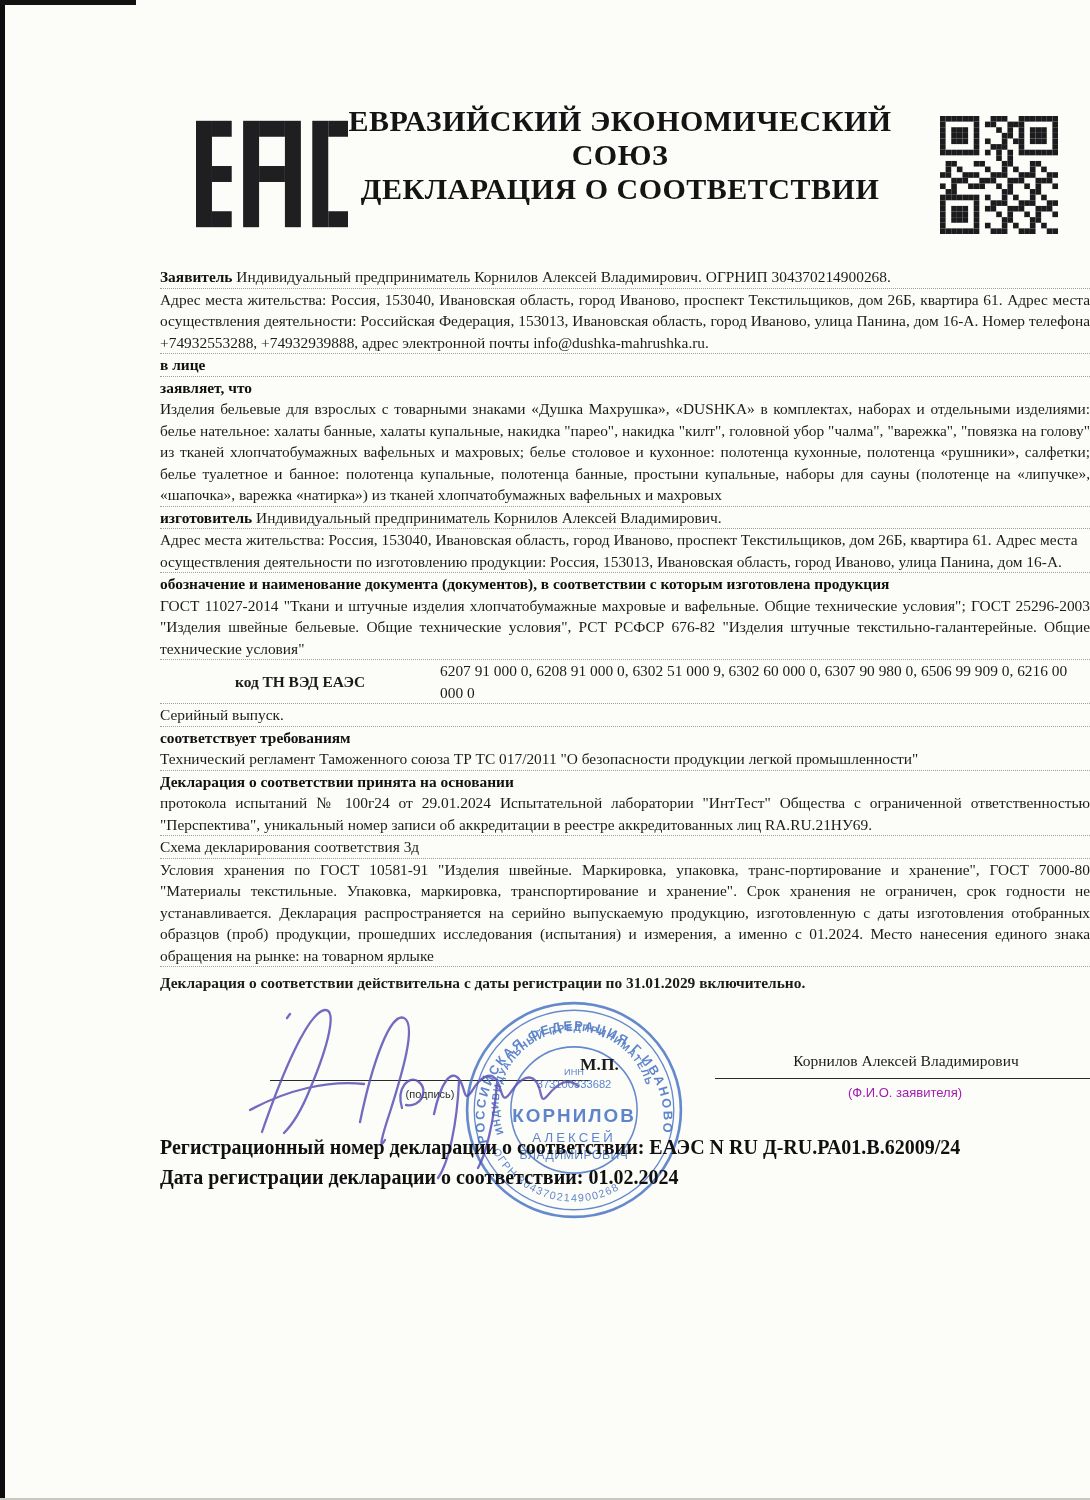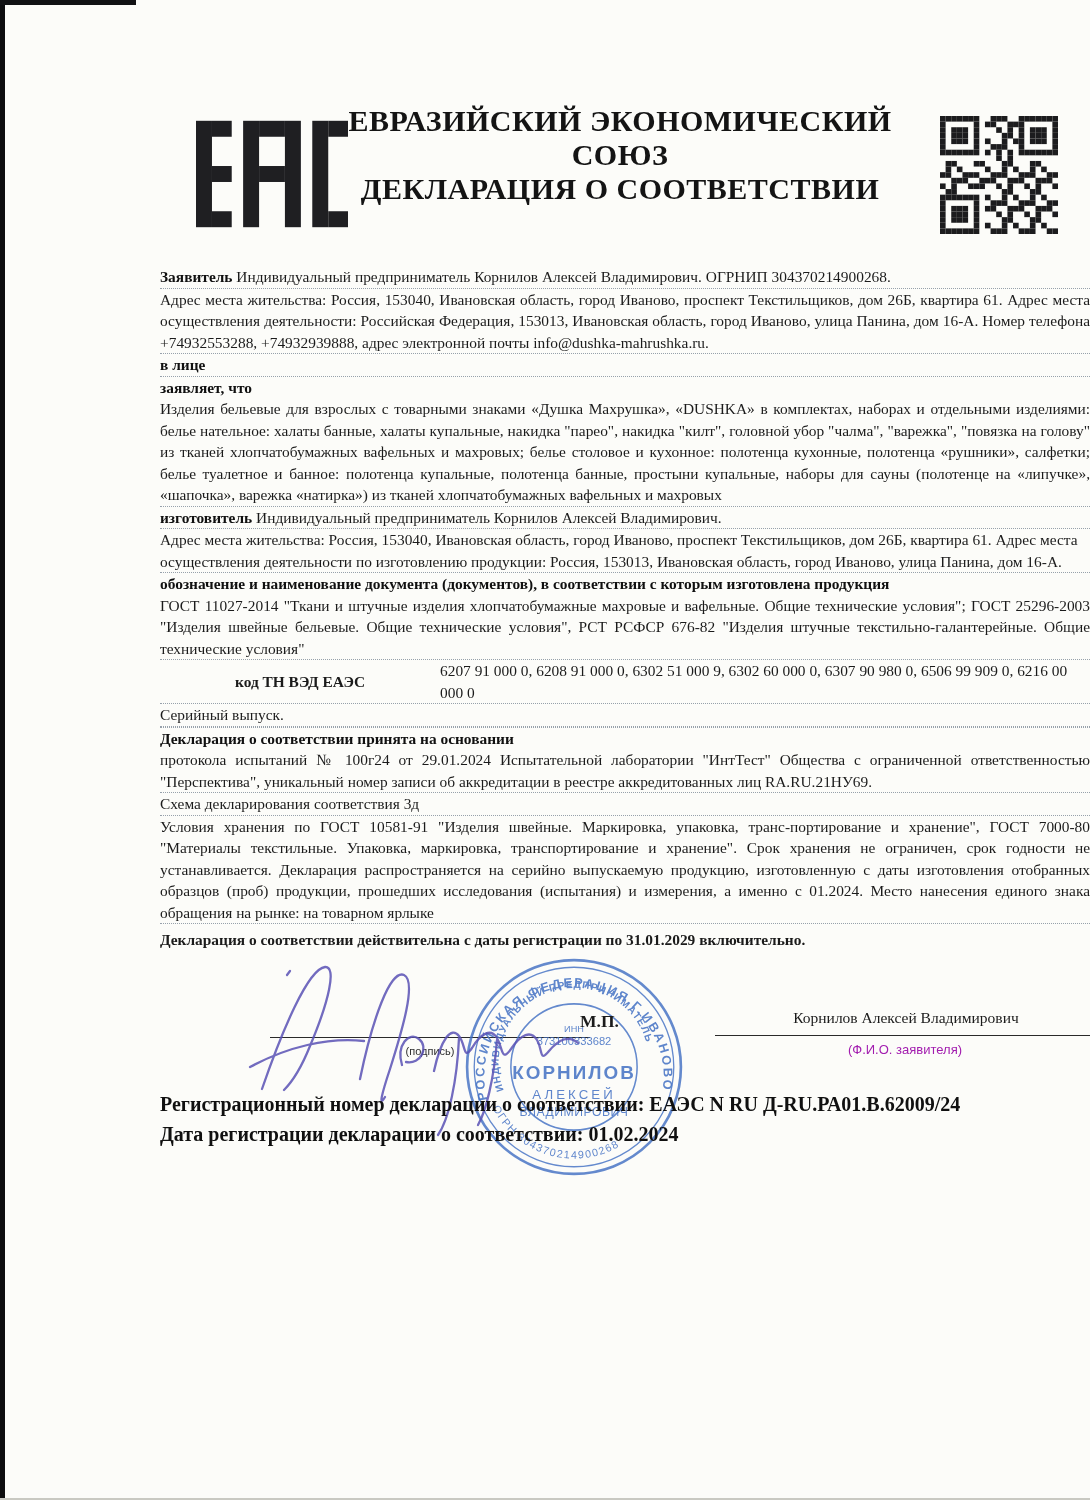--- a/index.html
+++ b/index.html
@@ -323,20 +323,22 @@
 
   <div class="tnved-row">
     <div class="tnved-label">код ТН ВЭД ЕАЭС</div>
     <div class="tnved-codes">6207 91 000 0, 6208 91 000 0, 6302 51 000 9, 6302 60 000 0, 6307 90 980 0, 6506 99 909 0, 6216 00 000 0</div>
   </div>
   <div class="dotsep"></div>
 
   <p>Серийный выпуск.</p>
   <div class="dotsep"></div>
 
+  <p><b>соответствует требованиям</b></p>
+  <p>Технический регламент Таможенного союза ТР ТС 017/2011 "О безопасности продукции легкой промышленности"</p>
   <div class="dotsep"></div>
 
   <p><b>Декларация о соответствии принята на основании</b></p>
   <p class="just">протокола испытаний № 100г24 от 29.01.2024 Испытательной лаборатории "ИнтТест" Общества с ограниченной ответственностью "Перспектива", уникальный номер записи об аккредитации в реестре аккредитованных лиц RA.RU.21НУ69.</p>
   <div class="dotsep"></div>
 
   <p>Схема декларирования соответствия 3д</p>
   <div class="dotsep"></div>
 
   <p class="just">Условия хранения по ГОСТ 10581-91 "Изделия швейные. Маркировка, упаковка, транс-портирование и хранение", ГОСТ 7000-80 "Материалы текстильные. Упаковка, маркировка, транспортирование и хранение". Срок хранения не ограничен, срок годности не устанавливается. Декларация распространяется на серийно выпускаемую продукцию, изготовленную с даты изготовления отобранных образцов (проб) продукции, прошедших исследования (испытания) и измерения, а именно с 01.2024. Место нанесения единого знака обращения на рынке: на товарном ярлыке</p>

